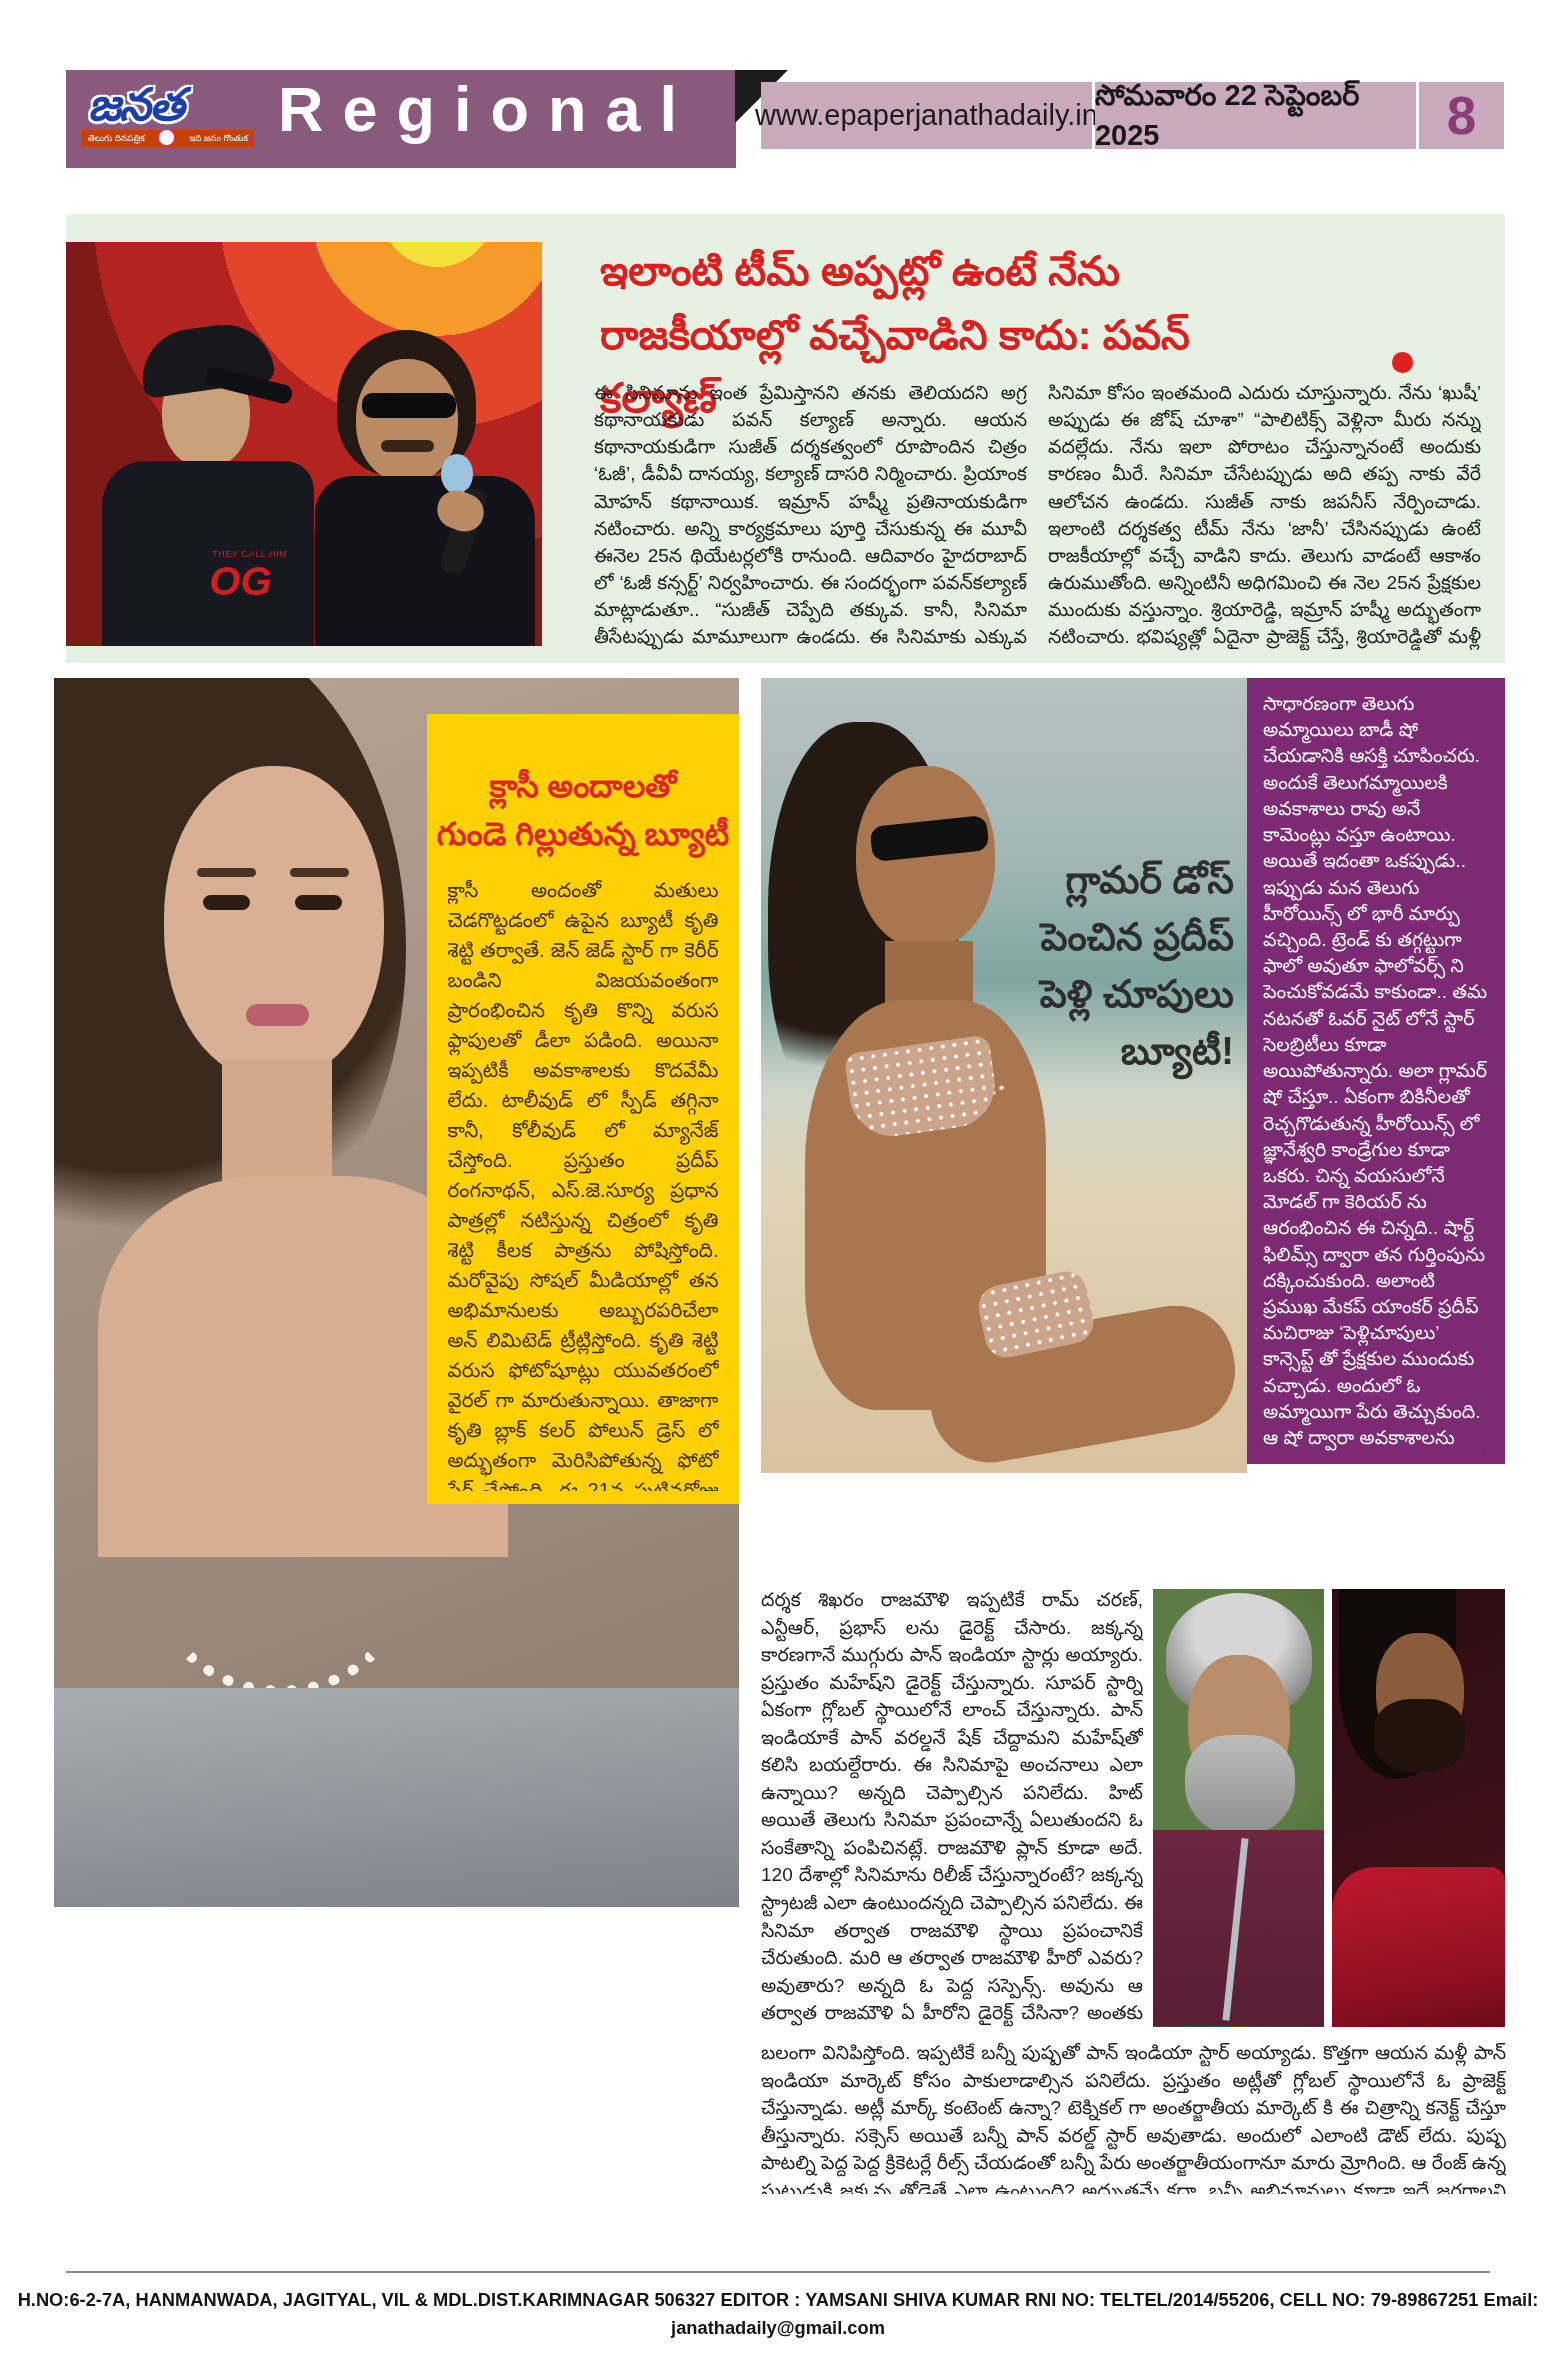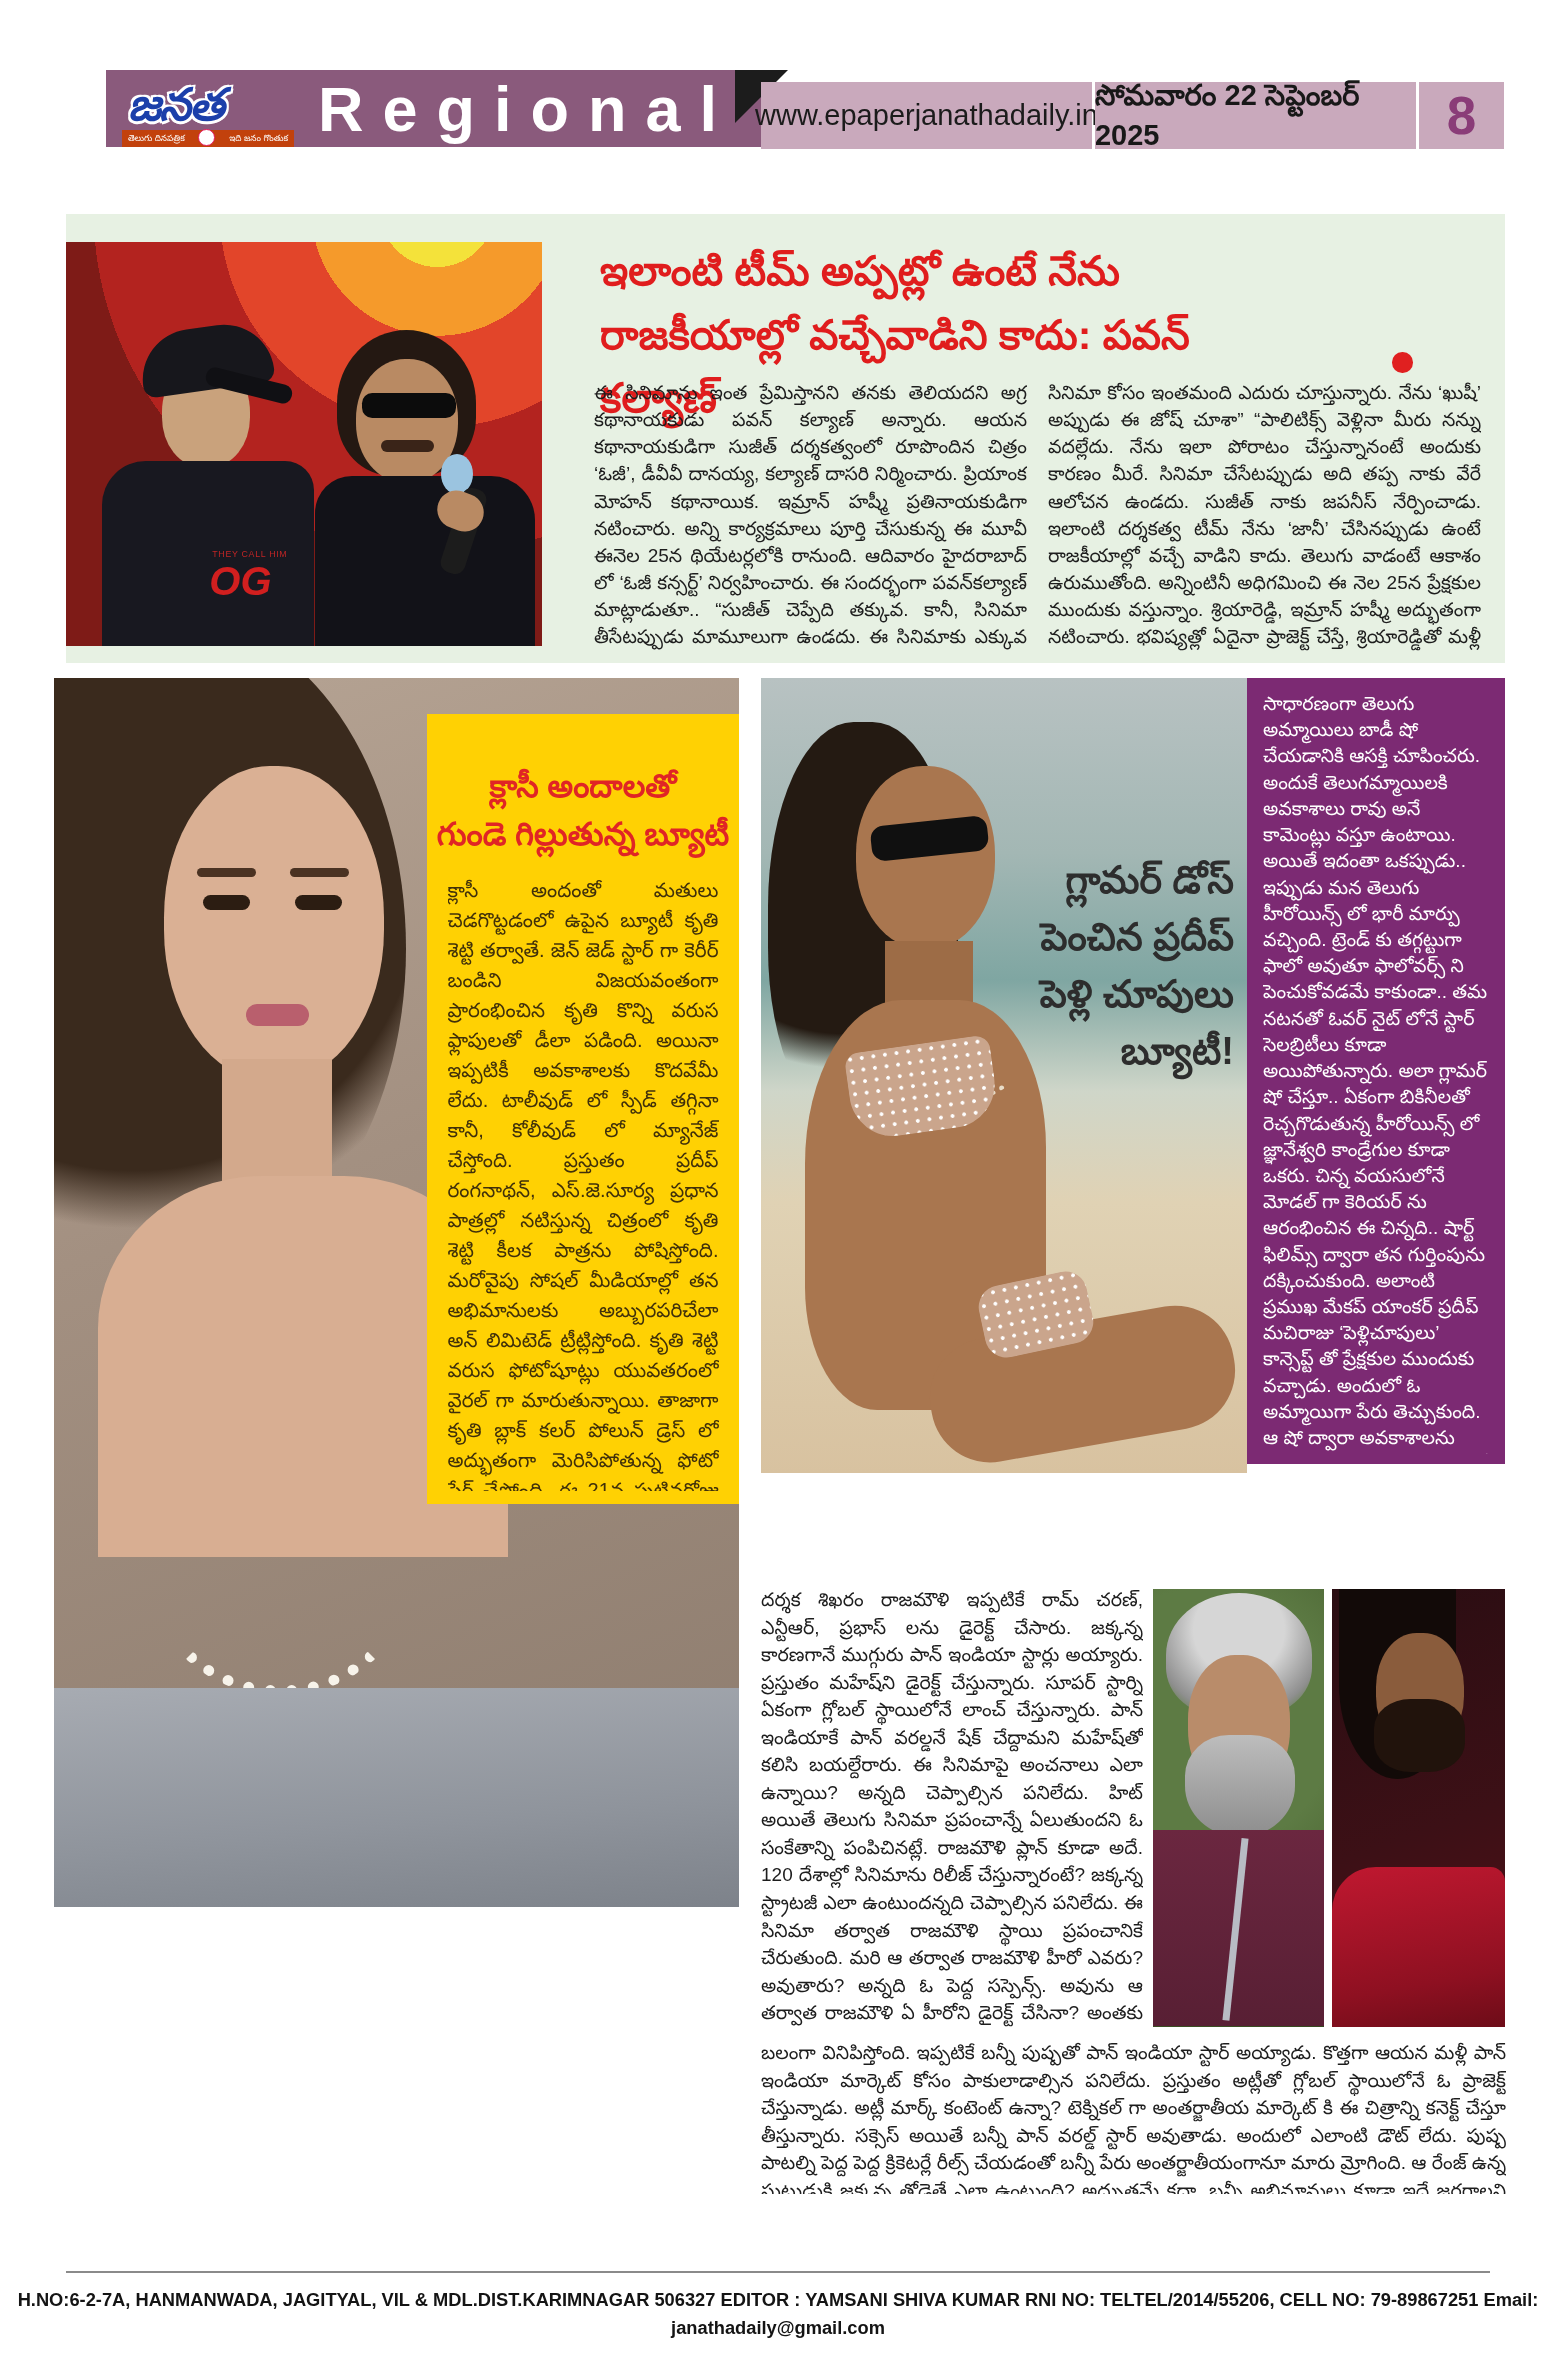--- a/index.html
+++ b/index.html
@@ -1,20 +1,20 @@
 <!DOCTYPE html>
 <html style="font-size:11.7px"><head>
 <meta charset="utf-8">
 <style>
   html,body{margin:0;padding:0;background:#ffffff;}
   #page{position:relative;width:1556px;height:2377px;background:#ffffff;overflow:hidden;
         font-family:"Liberation Sans","DejaVu Sans",sans-serif;}
 
   
-  #masthead-purple{position:absolute;left:66px;top:70px;width:670px;height:77px;background:#8a5a7c;margin-left:40px;}
+  #masthead-purple{position:absolute;left:66px;top:70px;width:670px;height:98px;background:#8a5a7c;}
   #janatha-logo{position:absolute;left:16px;top:4.4px;width:172px;height:73px;}
   #logo-main{position:absolute;left:5.9px;top:4.4px;font-size:45px;font-weight:bold;font-style:italic;
              color:#1b3faa;letter-spacing:-1.5px;
              text-shadow:-2.2px -2.2px 0 #fff,2.2px -2.2px 0 #fff,-2.2px 2.2px 0 #fff,2.2px 2.2px 0 #fff,0 2.9px 0 #fff;}
   #logo-strip{position:absolute;left:0;bottom:0;width:172px;height:17.6px;background:#c2410c;
               display:flex;align-items:center;justify-content:space-between;padding:0 5.9px;box-sizing:border-box;}
   #logo-strip span{color:#ffffff;font-size:8.8px;white-space:nowrap;}
   #logo-emblem{position:absolute;left:76px;bottom:1.5px;width:14.6px;height:14.6px;border-radius:50%;
                background:#ffffff;border:1.5px solid #e51b5e;}
   #section-title{position:absolute;left:212px;top:2.9px;width:512px;color:#ffffff;

